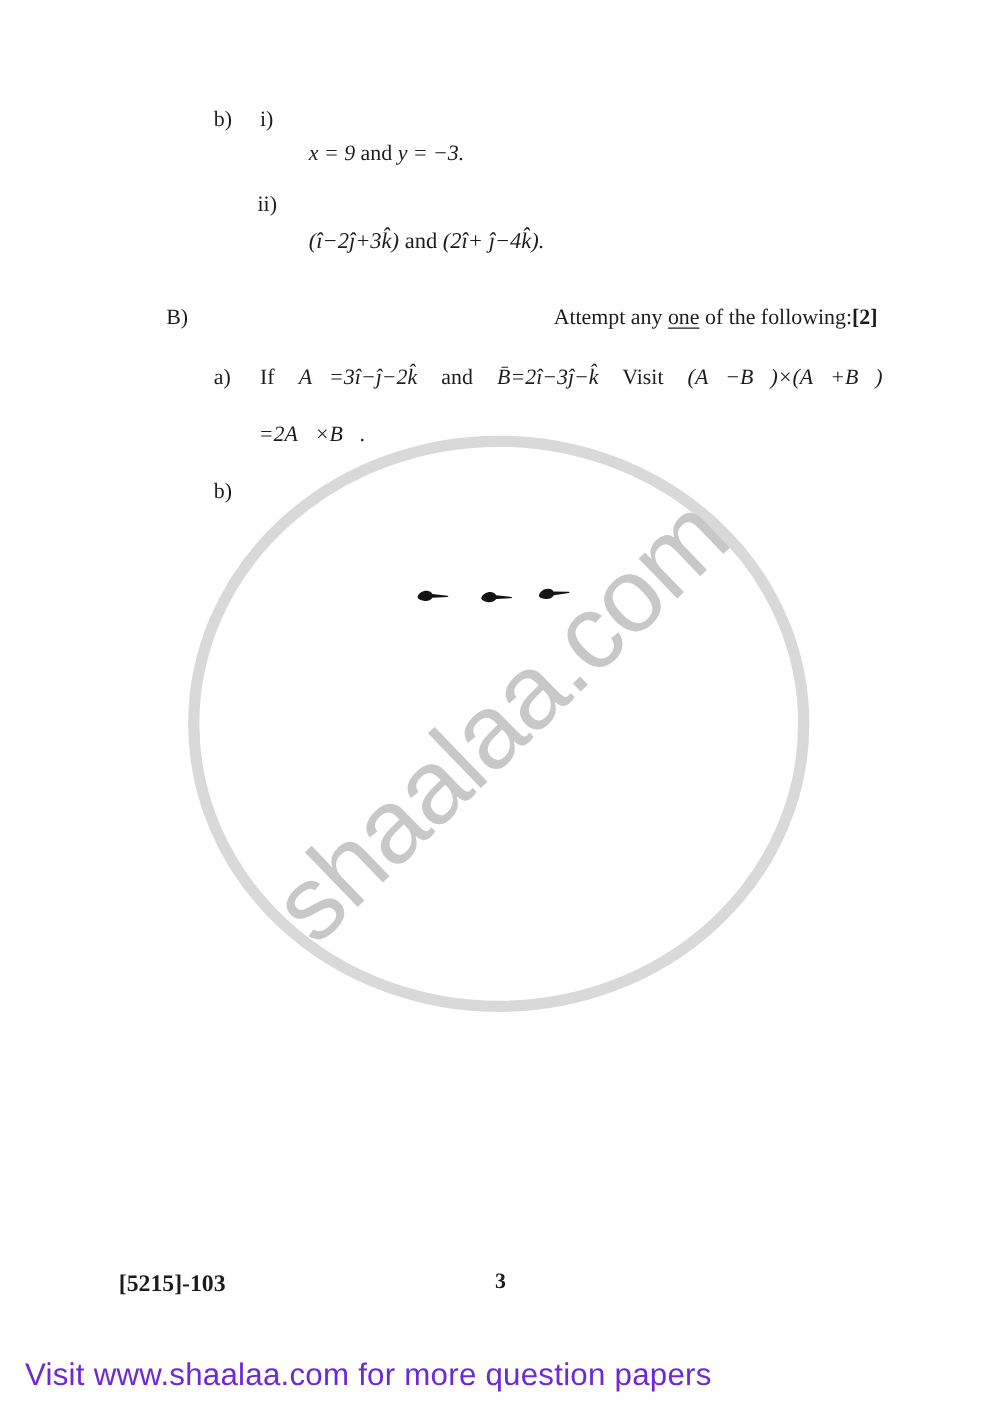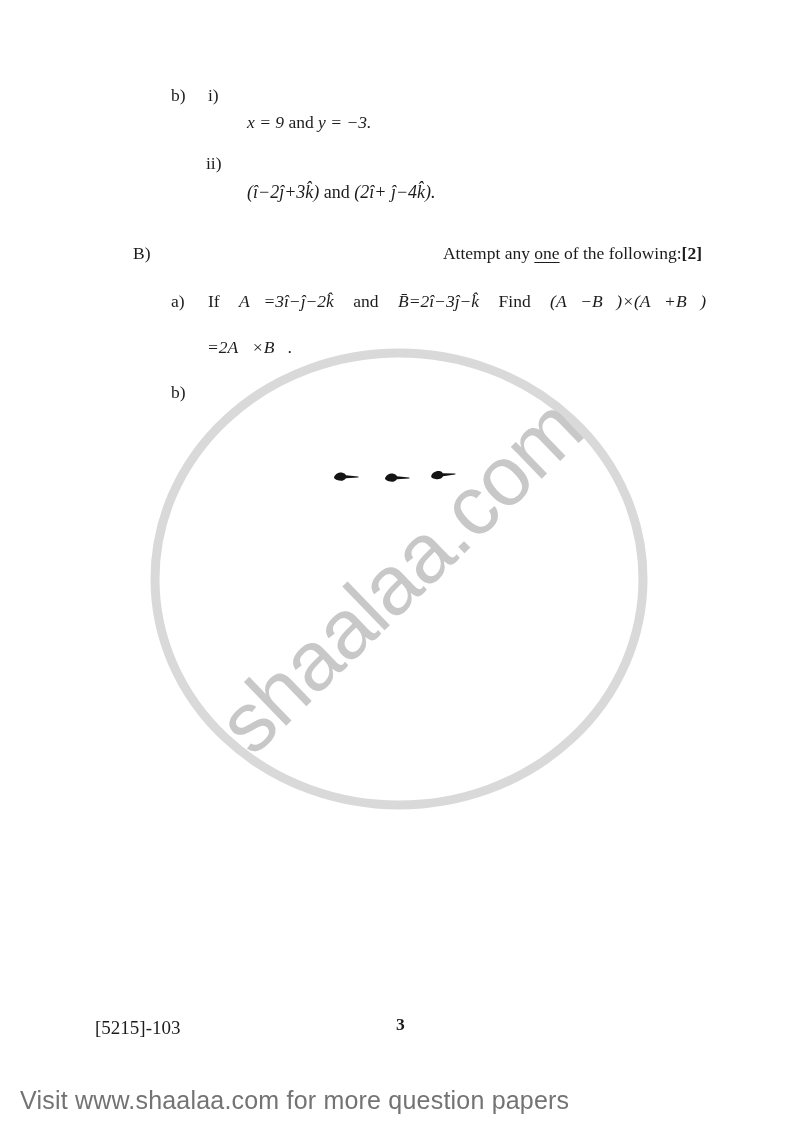--- a/index.html
+++ b/index.html
@@ -20,26 +20,26 @@
   
   .wm-circle{position:absolute;left:150px;top:348px;}
   .wm-text{
     position:absolute;left:400px;top:576px;
     transform:translate(-50%,-50%) rotate(-44deg);
     font-family:"Liberation Sans","DejaVu Sans",sans-serif;
     font-size:84px;font-weight:normal;color:#c8c8c8;
     letter-spacing:-1px;white-space:nowrap;
   }
   .ink{position:absolute;width:27px;height:14px;}
-  .footer-code{position:absolute;left:95px;top:1017px;font-size:19px;font-weight:normal;}
+  .footer-code{position:absolute;left:95px;top:1017px;font-size:19px;font-weight:bold;}
   .page-num{position:absolute;left:396px;top:1014px;font-size:17.5px;font-weight:bold;}
   .bottom-text{
     position:absolute;left:20px;top:1086px;
     font-family:"Liberation Sans","DejaVu Sans",sans-serif;
-    font-size:25px;color:#737373;letter-spacing:0.2px;
+    font-size:25px;color:#6d28d9;letter-spacing:0.2px;
   }
 </style>
 </head>
 <body>
 
 <div class="page">
 
   <div>
     <svg class="wm-circle" width="498" height="462" viewBox="0 0 498 462">
       <ellipse cx="249" cy="231" rx="244" ry="226" fill="none" stroke-width="9" stroke="#d9d9d9"></ellipse>
@@ -71,21 +71,21 @@
     </span>
     <span class="marks">[2]</span>
   </div>
 
   <span class="lbl" style="left:171px;top:290px">a)</span>
   <div class="line just" style="left:208px;top:290px;width:498px">
     <span class="t">If</span>
     <span class="m">A⃗=3î−ĵ−2k̂</span>
     <span class="t">and</span>
     <span class="m">B̄=2î−3ĵ−k̂</span>
-    <span class="t">Find</span>
+    <span class="t">Visit</span>
     <span class="m">(A⃗−B⃗)×(A⃗+B⃗)</span>
   </div>
   <div class="line" style="left:207px;top:336px">
     <span class="m">=2A⃗×B⃗.</span>
   </div>
 
   <span class="lbl" style="left:171px;top:381px">b)</span>
 
   <svg class="ink" style="left:333px;top:470px" viewBox="0 0 27 13">
     <path d="M1,7 C2,3.5 6,1.5 9.5,2.2 C11.5,2.6 12.6,3.6 12.9,4.7 L25,6 C25.9,6.15 25.9,6.9 25,7 L12.9,7.7 C12,9.6 9,10.7 6,10.1 C3,9.5 1.2,8.4 1,7 Z" fill="#141414"></path>

